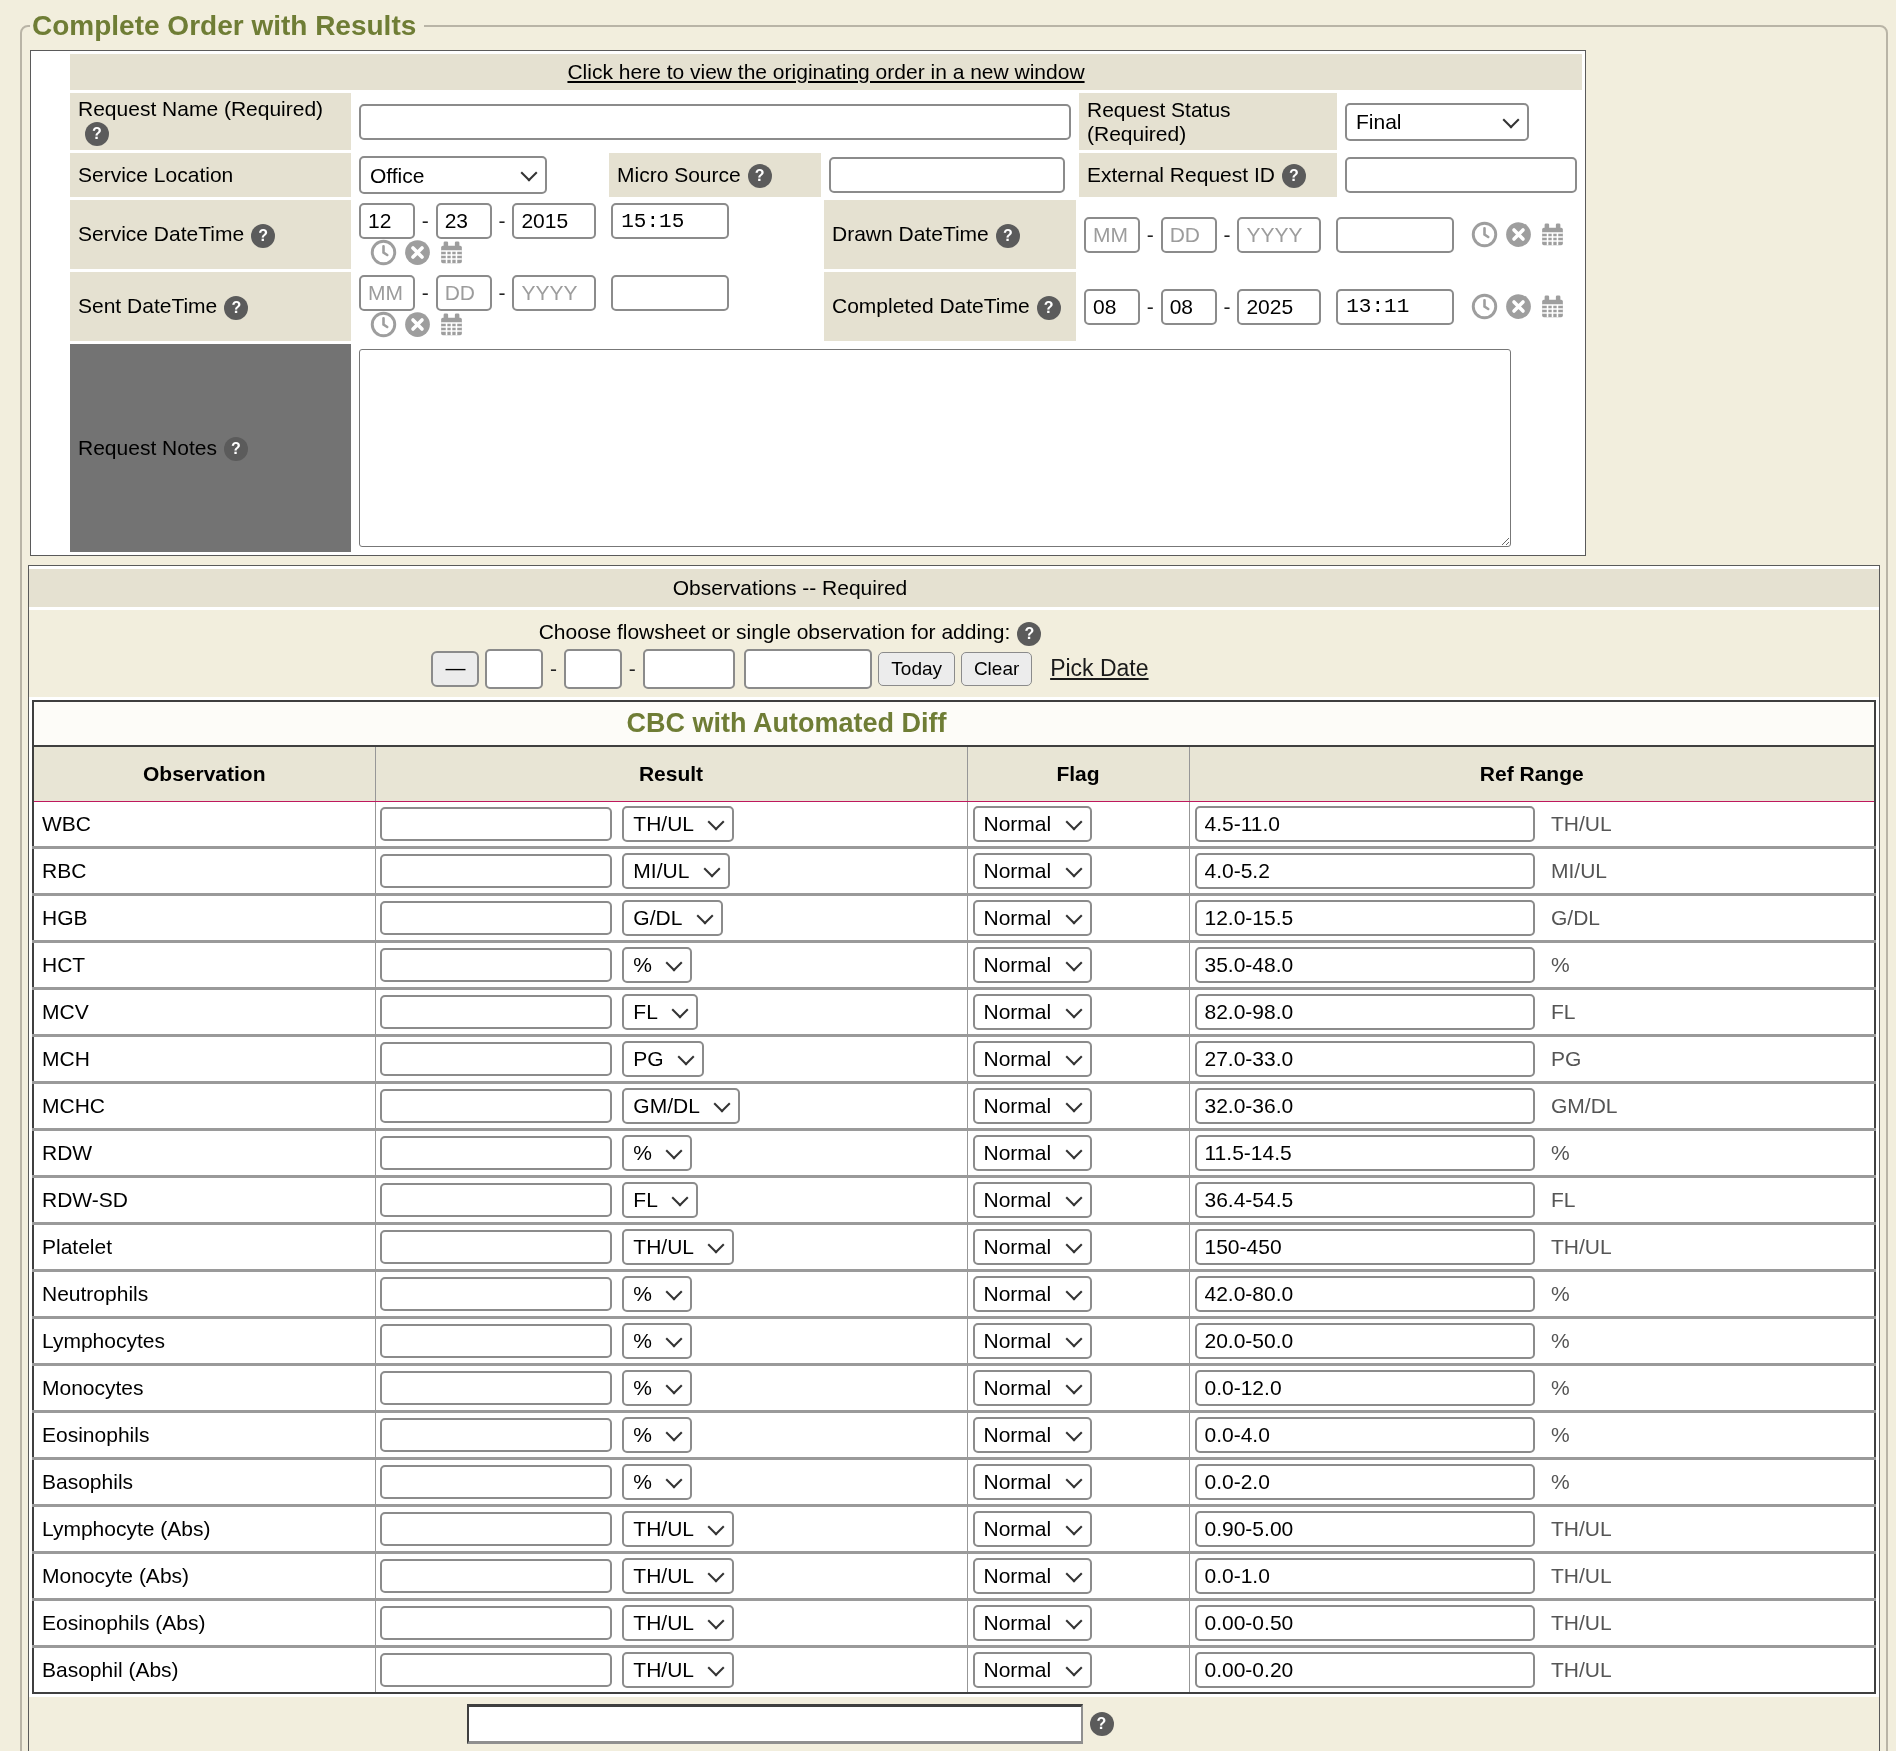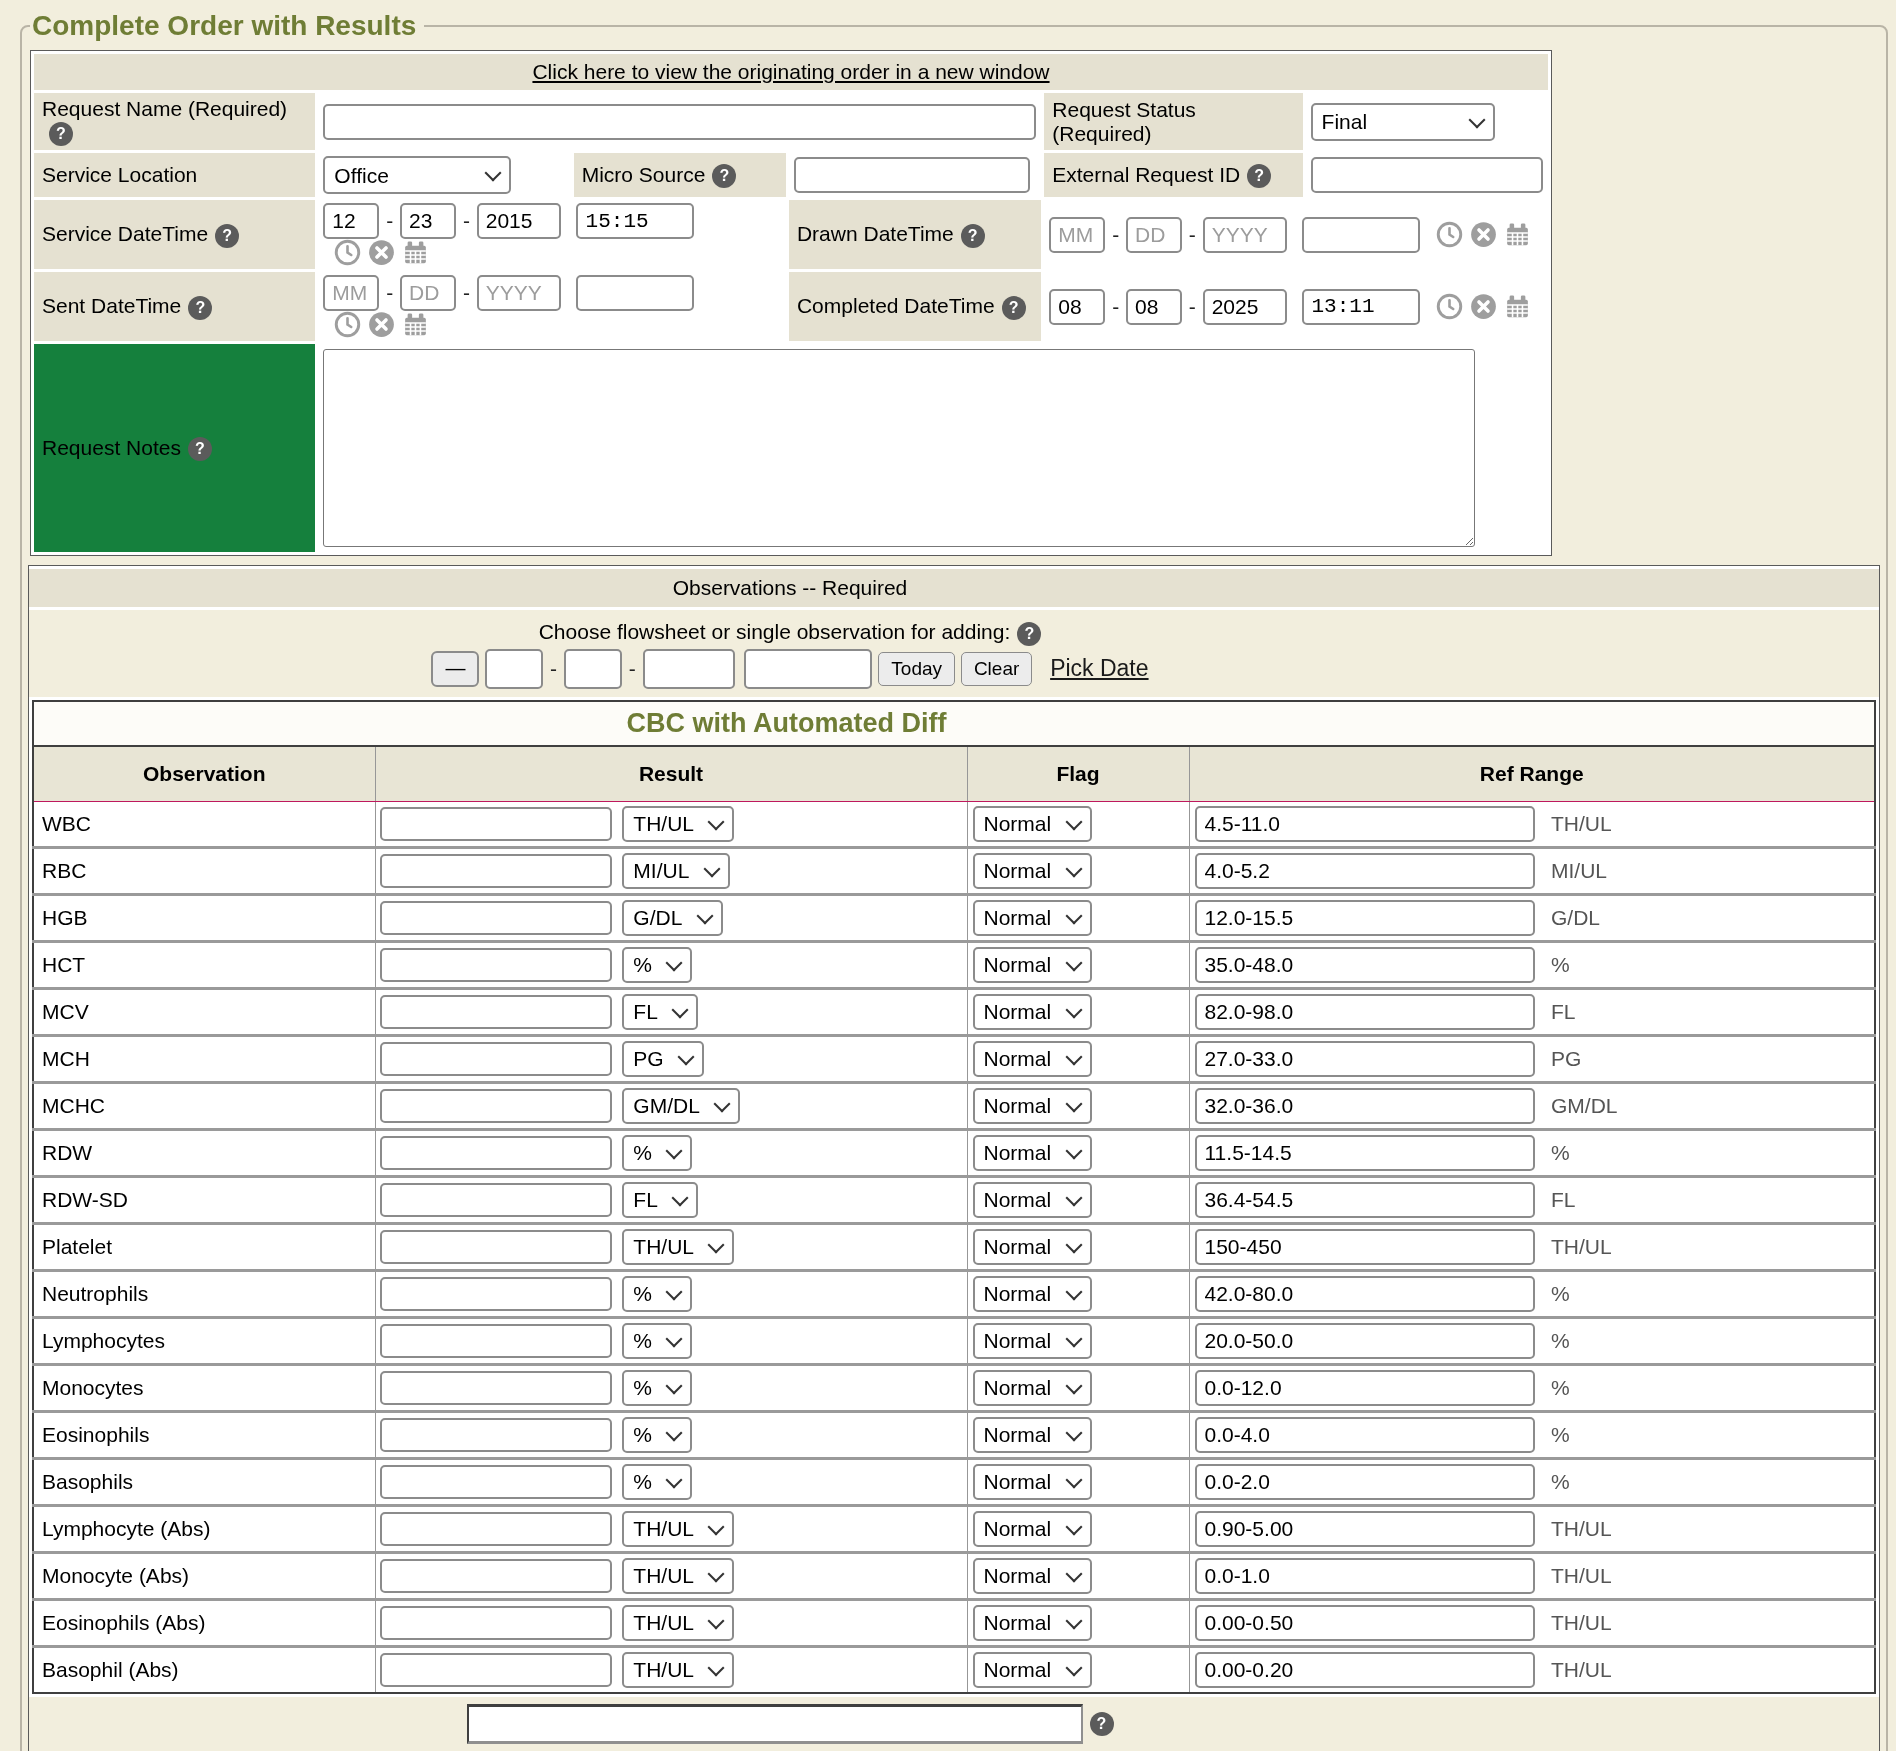--- a/index.html
+++ b/index.html
@@ -53,32 +53,32 @@
     vertical-align:middle; margin-left:7px; cursor:pointer;
   }
   .dash { color:#222; margin:0 1px; vertical-align:middle; }
   .dticons { display:inline-flex; gap:7px; margin-left:11px; vertical-align:middle; }
   .dticons svg { display:block; cursor:pointer; }
 
   
   table.top-table {
     border-collapse:separate; border-spacing:3px;
     background:#fff; border:1px solid #5a5a5a;
-    width:1522px; margin:4px 0 0 2px; table-layout:fixed;
+    width:1522px; margin:4px 0 0 2px; table-layout:fixed;padding-left:36px;
   }
   table.top-table td { vertical-align:middle; }
   td.lbl { background:#e5e1d1; padding:4px 8px; height:44px; }
   td.fld { background:#fff; padding:3px 5px; }
   td.linkbar { background:#e5e1d1; text-align:center; height:36px; }
   a.view-link { color:#000; text-decoration:underline; }
   .w-full { width:100%; }
   .dt2 { width:56px; padding:2px 7px; }
   .dt4 { width:84px; padding:2px 7px; }
   .dtt { width:118px; margin-left:9px;font-family:Liberation Mono, monospace; }
-  td.notes-lbl { background:#15803d; padding:4px 8px;margin-left:28px; }
+  td.notes-lbl { background:#737373; padding:4px 8px;margin-left:28px; }
   textarea.notes {
     width:1152px; height:198px; background:#fff; color:#000;
     border:1.5px solid #777; border-radius:3px; font:inherit;
     resize:both; display:block; margin:2px 0;
   }
 
   
   table.obs-table {
     border-collapse:separate; border-spacing:0 3px;
     background:#fff; border:1px solid #5a5a5a;

